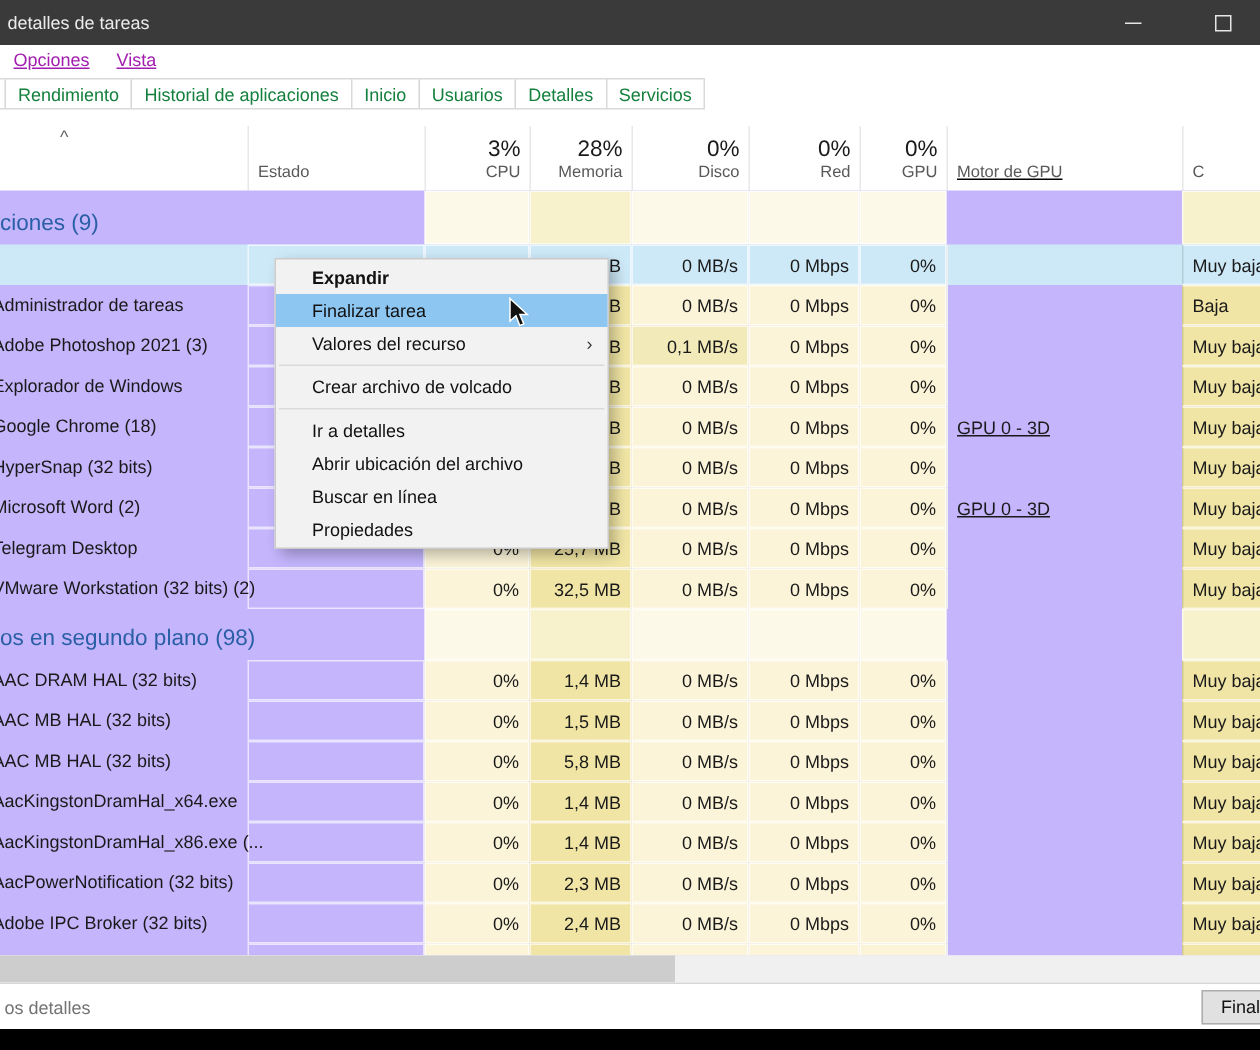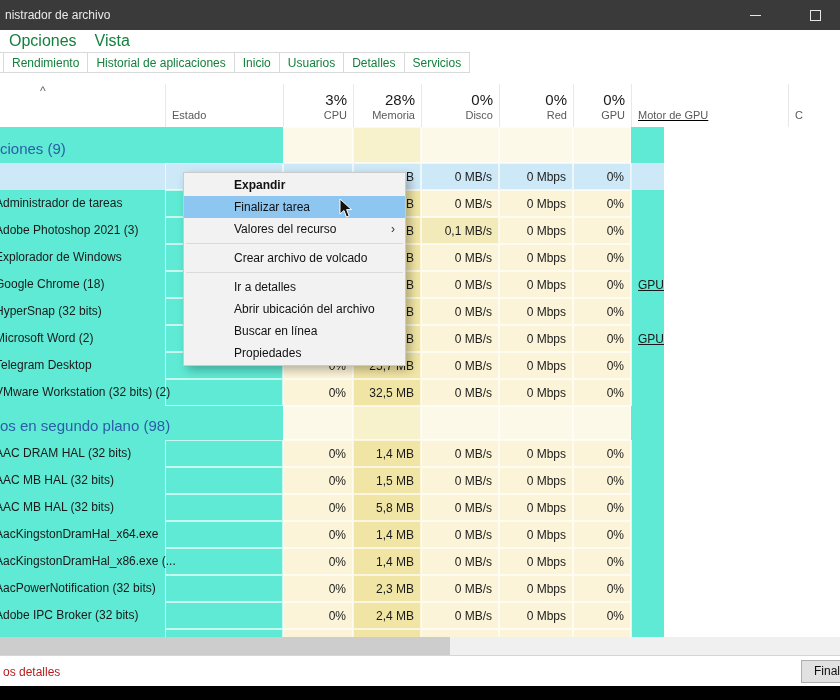--- a/index.html
+++ b/index.html
@@ -11,21 +11,21 @@
   
   .titlebar{position:absolute;left:0;top:0;width:840px;height:30px;background:#3a3a3a;}
   .title-text{position:absolute;left:5px;top:8px;font-size:12px;color:#eceaea;white-space:nowrap;}
   .winbtn{position:absolute;top:0;width:46px;height:30px;display:flex;align-items:center;justify-content:center;}
   .btn-min{left:732px;}
   .btn-max{left:792px;}
   .glyph-min{width:11px;height:0;border-top:1px solid #e6e6e6;}
   .glyph-max{width:9px;height:9px;border:1px solid #e6e6e6;}
   
   .menubar{position:absolute;left:0;top:30px;width:840px;height:21px;background:#fff;display:flex;align-items:center;}
-  .menu-item{font-size:16px;color:#15803d;padding:0 9px;height:21px;line-height:21px;}
+  .menu-item{font-size:12px;color:#a21caf;padding:0 9px;height:21px;line-height:21px;text-decoration:underline;}
   
   .tabstrip{position:absolute;left:0;top:51px;width:840px;height:22px;background:#fff;display:flex;align-items:flex-end;}
   .tab-stub{width:4px;height:21px;border:1px solid #d9d9d9;border-left:none;box-sizing:border-box;background:#fff;}
   .tab{height:21px;line-height:20px;font-size:12px;color:#15803d;background:#fff;
        border:1px solid #d9d9d9;box-sizing:border-box;padding:0 8px;margin-left:-1px;white-space:nowrap;}
   
   .theader{position:absolute;left:0;top:84px;width:840px;height:43px;background:#fff;}
   .sortcaret{position:absolute;left:40px;top:0px;font-size:12px;color:#666;}
   .hcell{position:absolute;top:0;height:43px;box-sizing:border-box;border-left:1px solid #e8e8e8;
          display:flex;flex-direction:column;justify-content:flex-end;padding-bottom:5px;}
@@ -35,21 +35,21 @@
   
   .col-estado{left:165px;width:118px;}
   .col-cpu{left:283px;width:70px;}
   .col-mem{left:353px;width:68px;}
   .col-disk{left:421px;width:78px;}
   .col-net{left:499px;width:74px;}
   .col-gpu{left:573px;width:58px;}
   .col-engine{left:631px;width:157px;text-decoration:underline;}
   .col-energy{left:788px;width:60px;}
   
-  .tbody{position:absolute;left:0;top:127px;width:664px;height:510px;overflow:hidden;background:#5eead4;}
+  .tbody{position:absolute;left:0;top:127px;width:840px;height:510px;overflow:hidden;background:#c4b5fd;}
   .row{position:relative;height:27px;}
   .row.selected{background:#cde8f7;}
   .srow{position:relative;}
   .srow.s1{height:36px;}
   .srow.s2{height:34px;}
   .slabel{position:absolute;left:0;bottom:6px;font-size:15px;color:#2a5fa6;white-space:nowrap;}
   .pname{position:absolute;left:-5px;top:0;height:27px;line-height:27px;font-size:12px;color:#1a1a1a;white-space:nowrap;}
   .cell{position:absolute;top:0;bottom:0;box-sizing:border-box;border:1px solid rgba(255,255,255,.65);
         display:flex;align-items:center;justify-content:flex-end;padding-right:6px;
         font-size:12px;color:#1a1a1a;white-space:nowrap;overflow:hidden;}
@@ -57,43 +57,43 @@
   .hm{background:#f0e5a4;}
   .hd{background:#f3eaba;}
   .sp{background:#fdf9e8;}
   .spm{background:#f7f1cc;}
   .eng{justify-content:flex-start;padding-left:6px;border:none;border-left:1px solid #efefef;background:transparent;}
   .enr{justify-content:flex-start;padding-left:6px;border-left:1px solid rgba(0,0,0,.12);}
   .selected .cell{background:transparent;}
   
   .ctx{position:absolute;left:183px;top:172px;width:221px;background:#f2f2f2;
        border:1px solid #cbcbcb;box-shadow:4px 4px 9px rgba(0,0,0,.28);z-index:10;padding:1px 0;}
-  .ctx-item{position:relative;height:22px;line-height:22px;padding-left:50px;font-size:12px;color:#111;white-space:nowrap;}
+  .ctx-item{position:relative;height:22px;line-height:22px;padding-left:24px;font-size:12px;color:#111;white-space:nowrap;}
   .ctx-item.bold{font-weight:bold;}
   .ctx-item.hl{background:#8dc6f1;}
   .ctx-item.dis{color:#a6a6a6;}
   .sub-arrow{position:absolute;right:10px;top:0;font-size:12px;color:#333;}
   .sep{height:1px;background:#dadada;margin:3px 2px;}
   
   .cursor{position:absolute;left:339px;top:198px;z-index:20;}
   
   .hscroll{position:absolute;left:0;top:637px;width:840px;height:18px;background:#f0f0f0;z-index:6;}
   .hthumb{position:absolute;left:0;top:0;width:450px;height:18px;background:#cdcdcd;}
   
   .statusbar{position:absolute;left:0;top:655px;width:840px;height:31px;background:#fff;border-top:1px solid #d6d6d6;box-sizing:border-box;z-index:6;}
-  .details-label{position:absolute;left:3px;top:9px;font-size:12px;color:#b91c1c;white-space:nowrap;}
+  .details-label{position:absolute;left:3px;top:9px;font-size:12px;color:#737373;white-space:nowrap;}
   .endtask-btn{position:absolute;left:801px;top:4px;height:23px;line-height:21px;padding:0 12px;
                background:#e1e1e1;border:1px solid #adadad;box-sizing:border-box;font-size:12px;color:#111;white-space:nowrap;}
   .blackband{position:absolute;left:0;top:686px;width:840px;height:14px;background:#000;z-index:7;}
 </style>
 </head>
 <body>
 
 <div class="titlebar">
-  <span class="title-text">nistrador de archivo</span>
+  <span class="title-text">detalles de tareas</span>
   <div class="winbtn btn-min">
       <div class="glyph-min"></div>
     </div>
   <div class="winbtn btn-max">
       <div class="glyph-max"></div>
     </div>
 </div>
 
 <div class="menubar">
     <div class="menu-item">Opciones</div>

